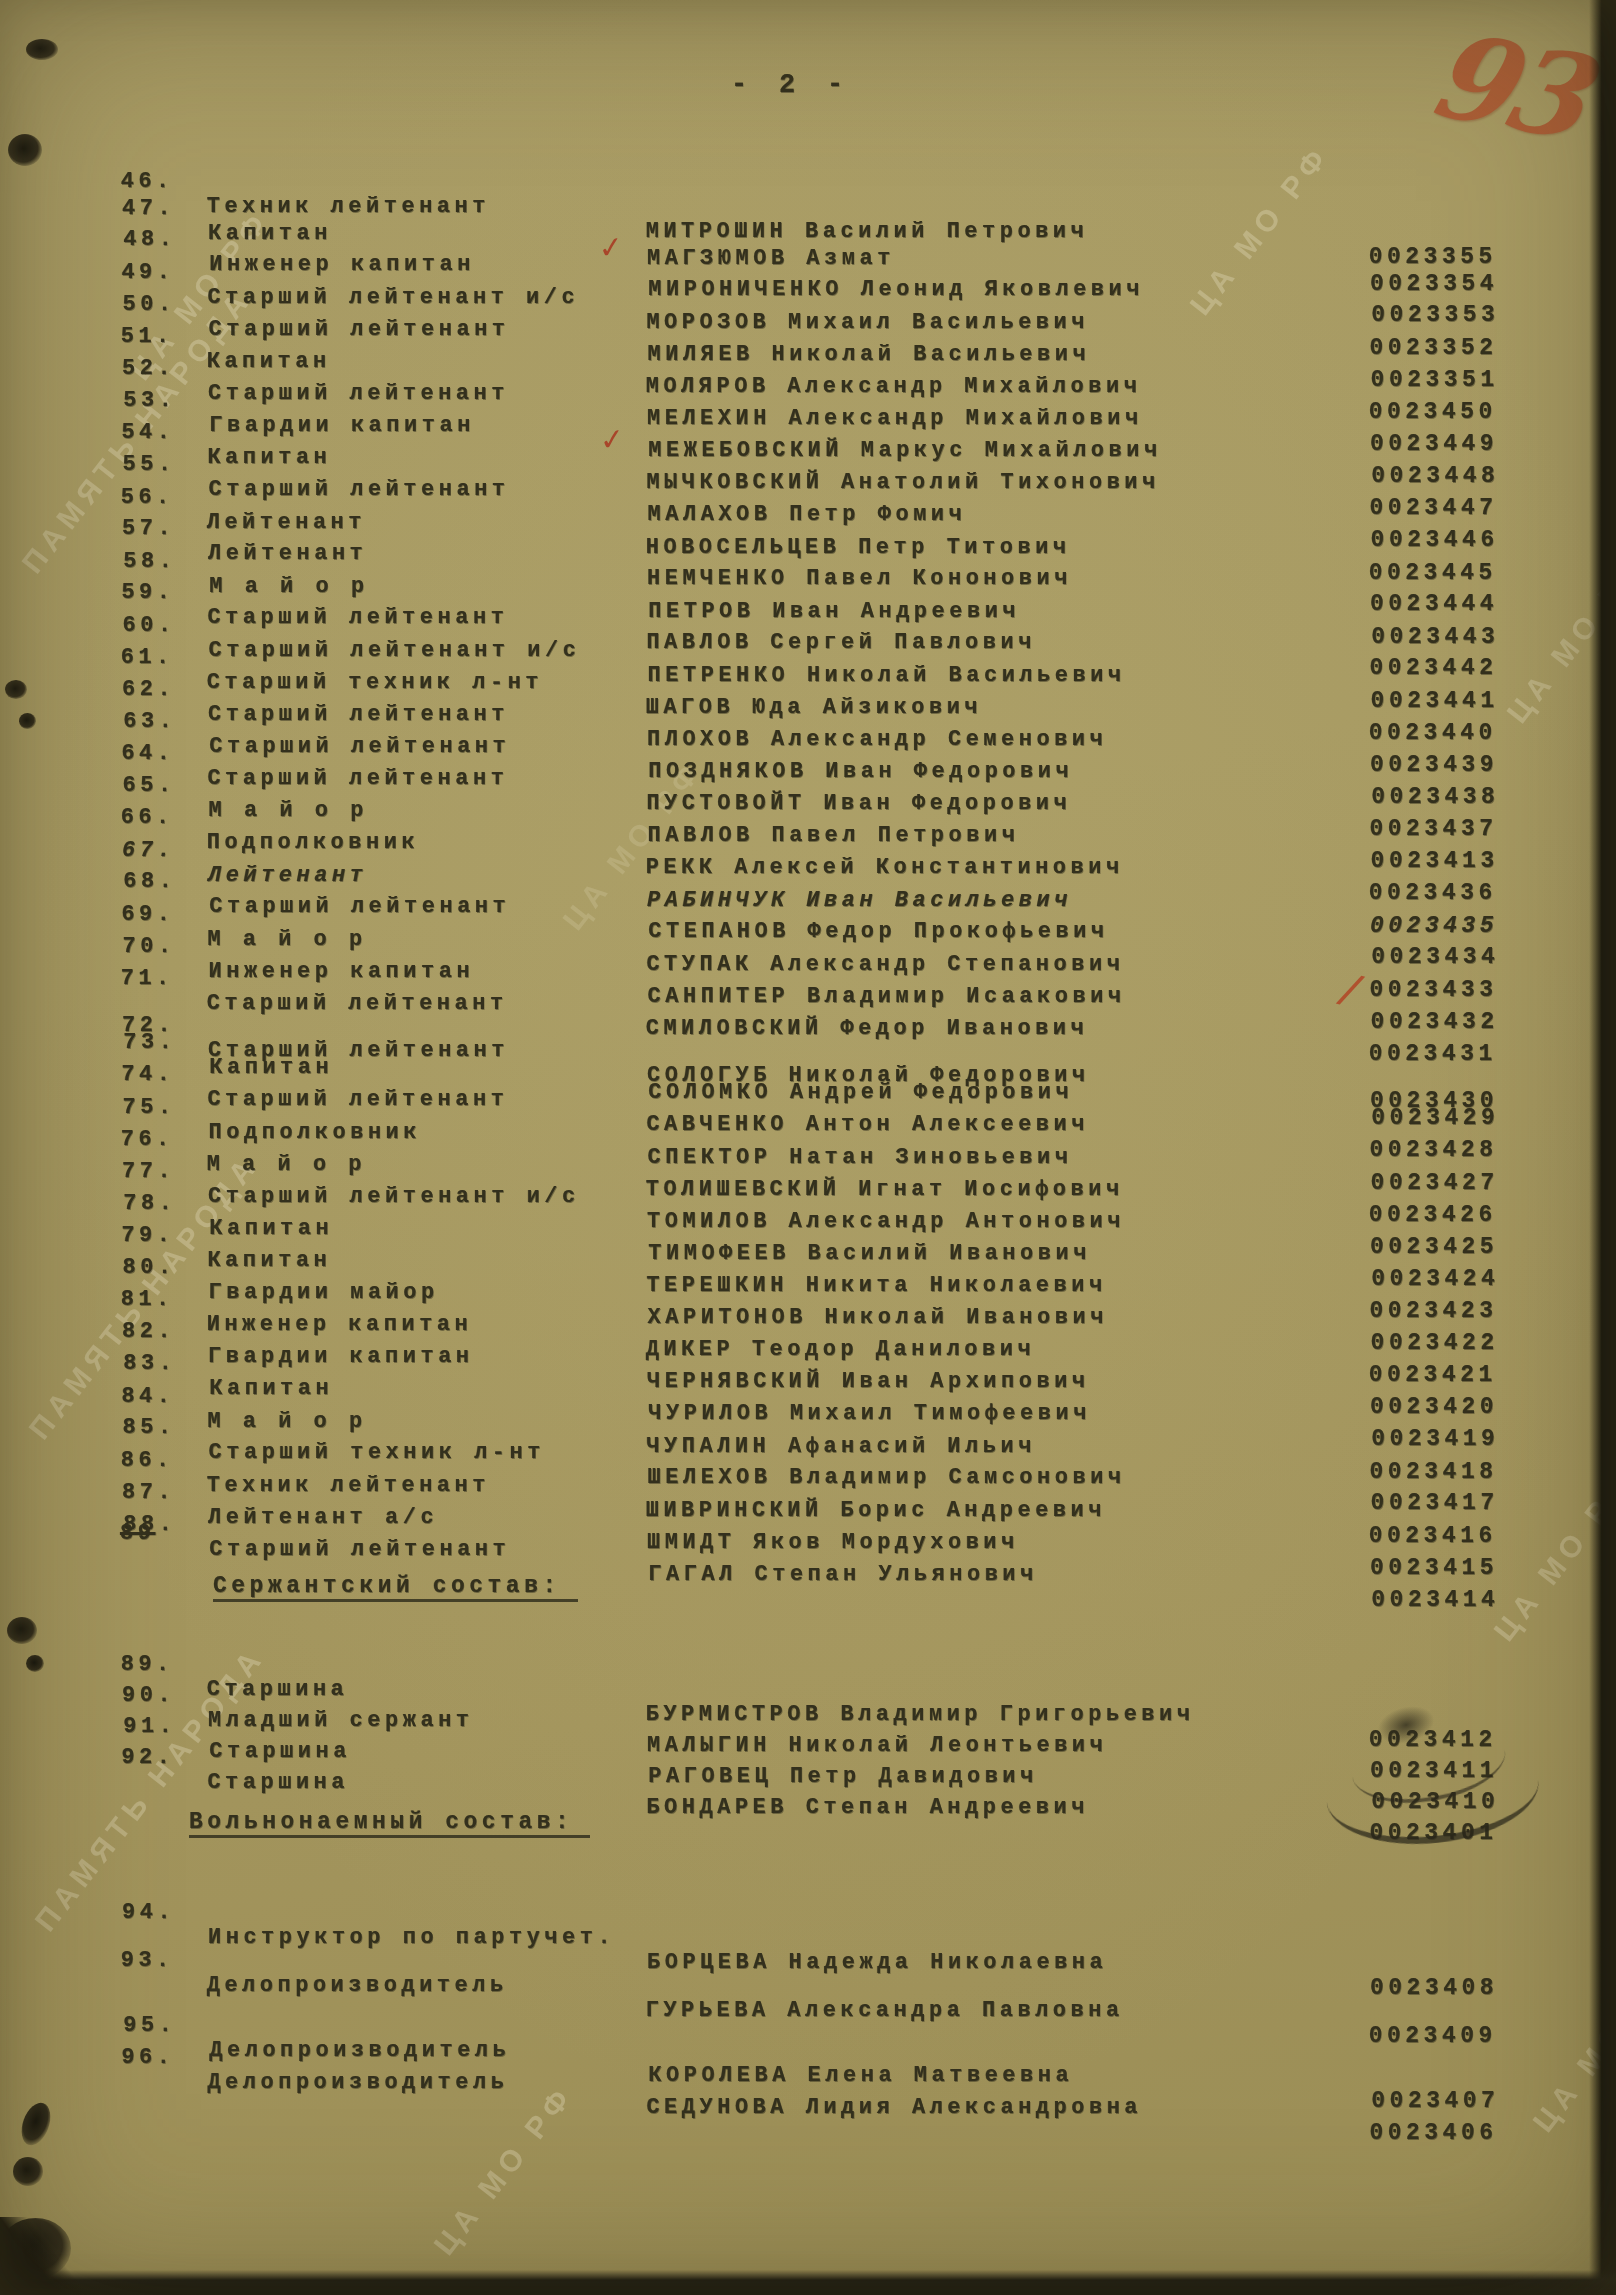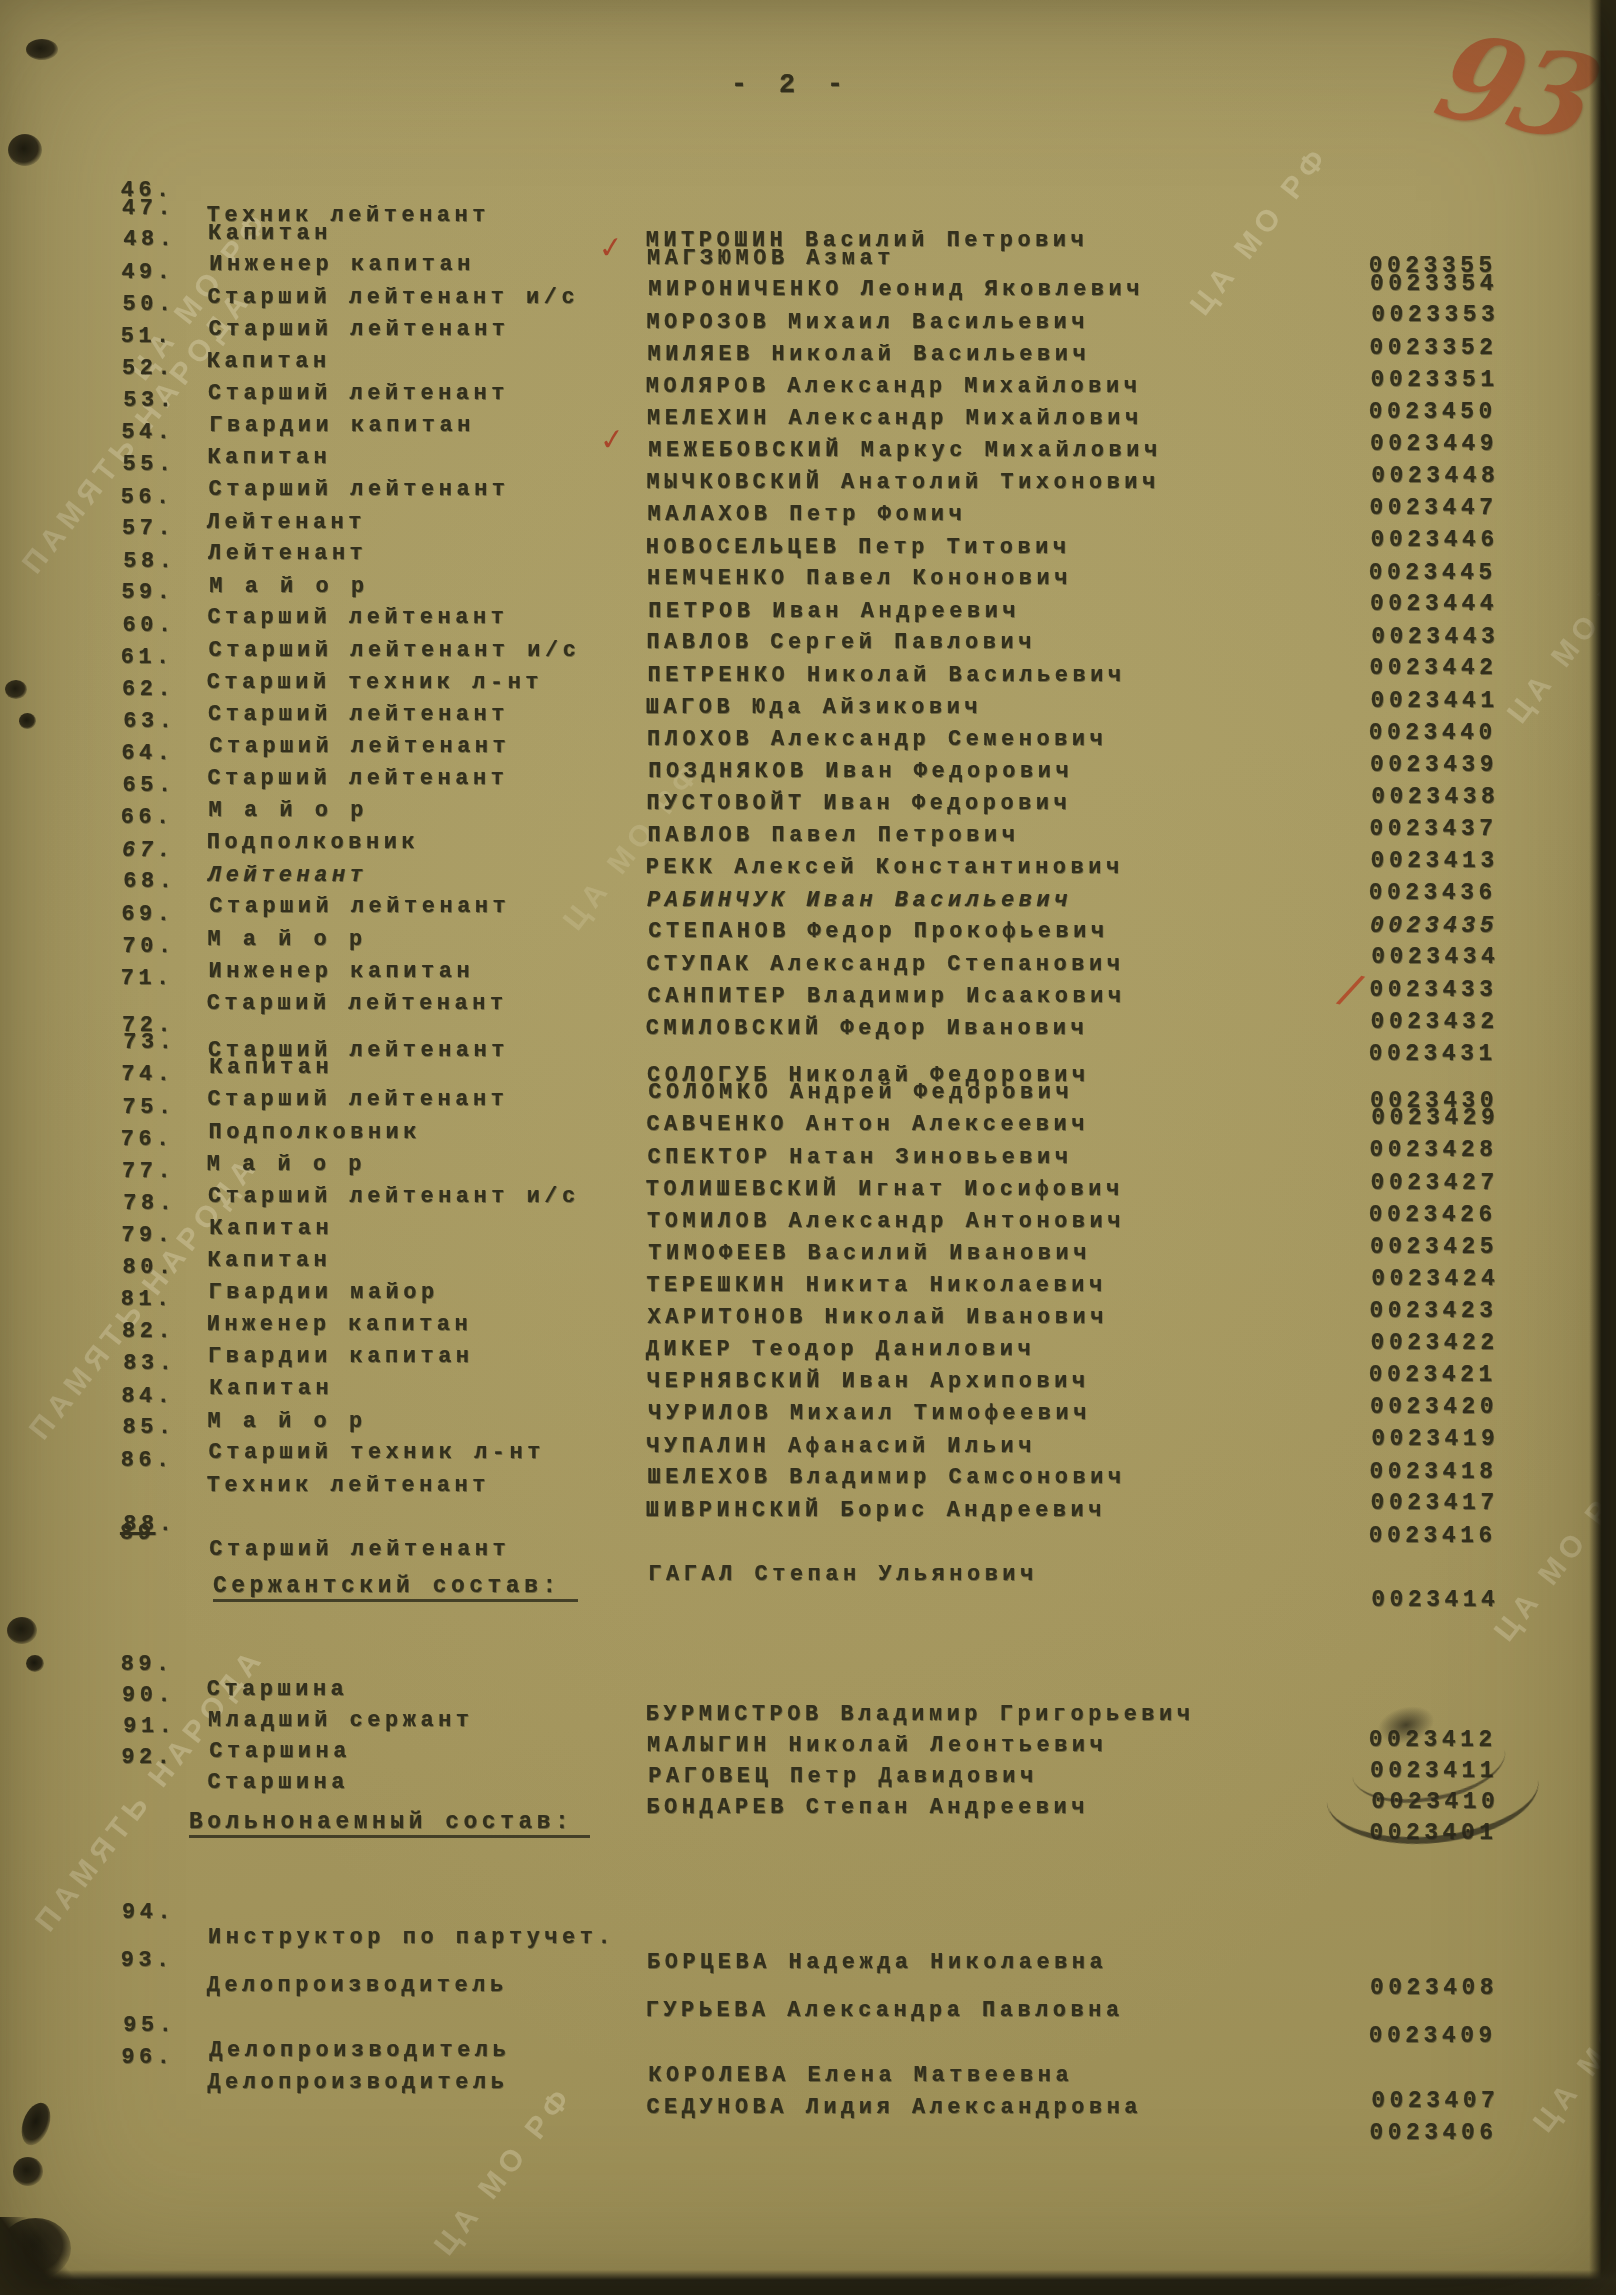--- a/index.html
+++ b/index.html
@@ -70,21 +70,21 @@
   <div class="abs wm" style="left:1474px;top:621px">ЦА МО РФ</div>
   <div class="abs wm" style="left:1461px;top:1539px">ЦА МО РФ</div>
   <div class="abs wm" style="left:401px;top:2153px">ЦА МО РФ</div>
   <div class="abs wm" style="left:1500px;top:2030px">ЦА МО РФ</div>
   <div class="abs wm" style="left:530px;top:828px;color:rgba(238,232,206,.18)">ЦА МО РФ</div>
 
   <div class="abs typ page-num" style="left:731px;top:70px">- 2 -</div>
   <div class="abs handwritten" style="left:1442px;top:19.4px">93</div>
 
   <div class="abs" id="sec-officers" style="left:0;top:0;width:100%;height:100%">
-      <div class="row typ" style="top: 153px; transform: translateX(-1.3px); font-family: Liberation Mono, monospace;">
+      <div class="row typ" style="top: 144px; transform: translateX(-1.3px); font-family: Liberation Mono, monospace;">
     <span class="c-num">46.</span>
     <span class="c-rank">Техник лейтенант</span>
     <span class="c-name">МИТРОШИН Василий Петрович</span>
     <span class="c-id">0023355</span>
   </div>
       <div class="row typ" style="top: 171px; transform: translateX(0px); text-align: center;">
     <span class="c-num">47.</span>
     <span class="c-rank">Капитан</span>
     <span class="c-name">МАГЗЮМОВ Азмат</span>
     <span class="c-id">0023354</span>
@@ -315,20 +315,26 @@
     <span class="c-num">85.</span>
     <span class="c-rank">Старший техник л-нт</span>
     <span class="c-name">ШЕЛЕХОВ Владимир Самсонович</span>
     <span class="c-id">0023417</span>
   </div>
       <div class="row typ" style="top: 1423px; transform: translateX(-1.3px);">
     <span class="c-num">86.</span>
     <span class="c-rank">Техник лейтенант</span>
     <span class="c-name">ШИВРИНСКИЙ Борис Андреевич</span>
     <span class="c-id">0023416</span>
+  </div>
+      <div class="row typ" style="top: 1455px; transform: translateX(0px);">
+    <span class="c-num">87.</span>
+    <span class="c-rank">Лейтенант а/с</span>
+    <span class="c-name">ШМИДТ Яков Мордухович</span>
+    <span class="c-id">0023415</span>
   </div>
       <div class="row typ" style="top: 1487px; transform: translateX(1.3px);">
     <span class="c-num">88.</span>
     <span class="c-rank">Старший лейтенант</span>
     <span class="c-name">ГАГАЛ Степан Ульянович</span>
     <span class="c-id">0023414</span>
   </div>
     </div>
 
   <div class="abs typ stray-num" style="left:120px;top:1521px">89</div>

